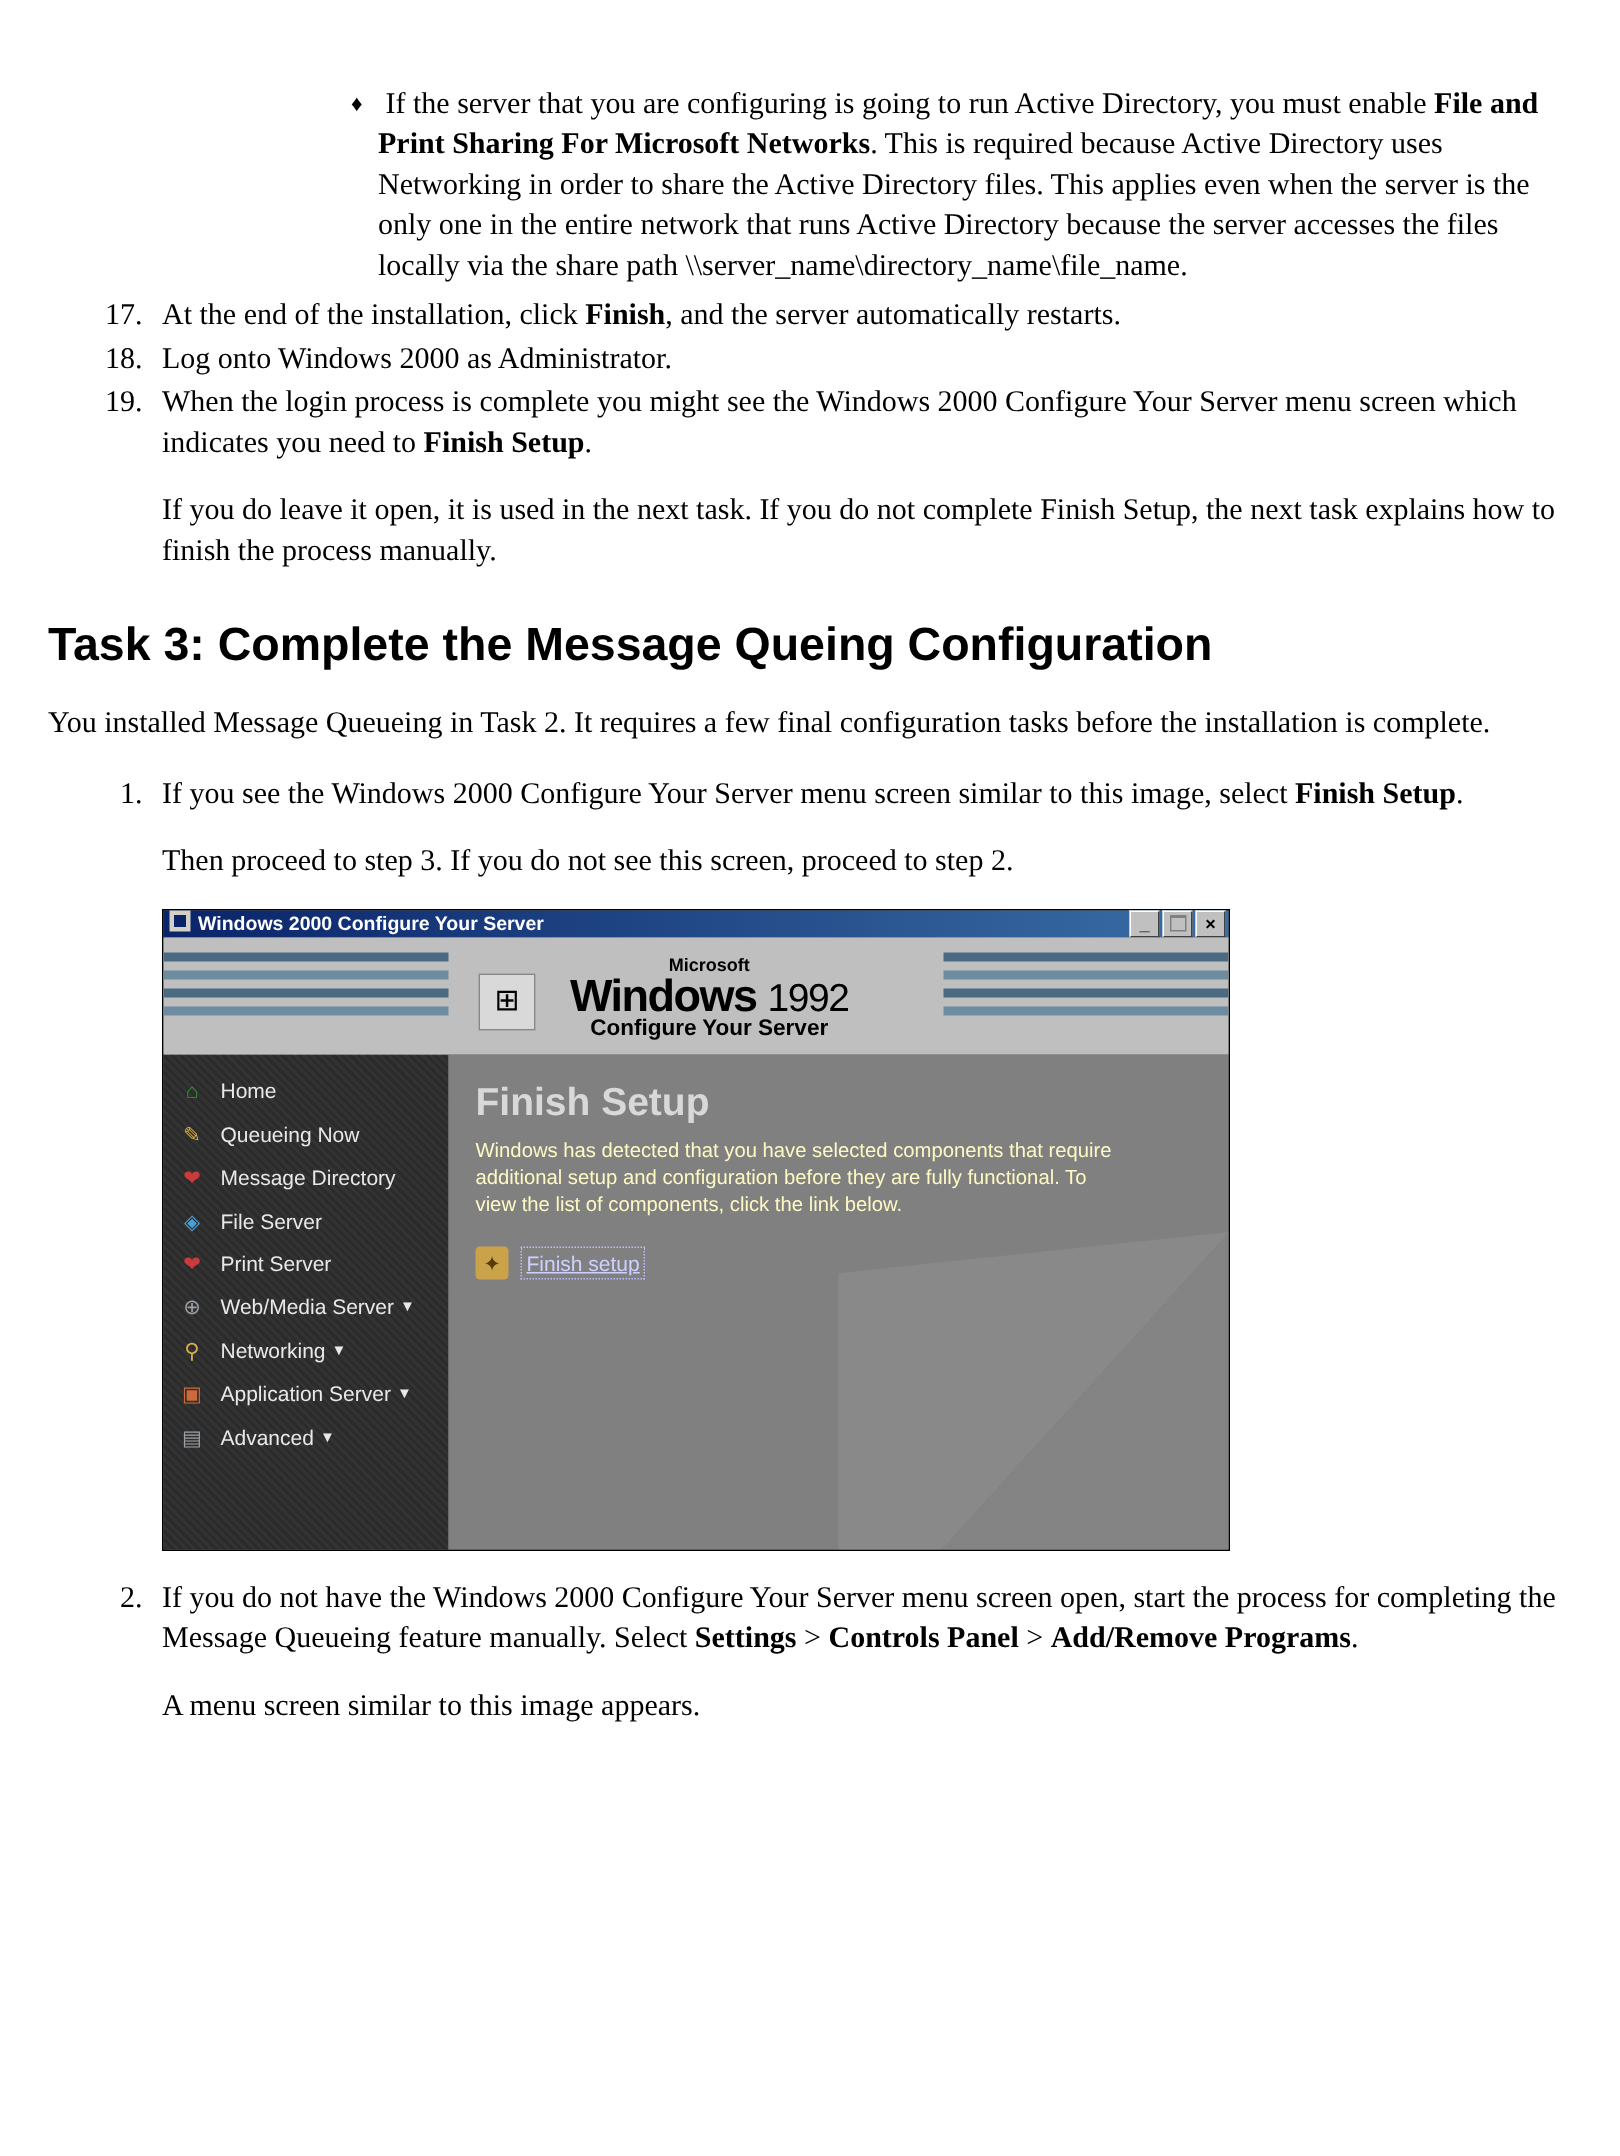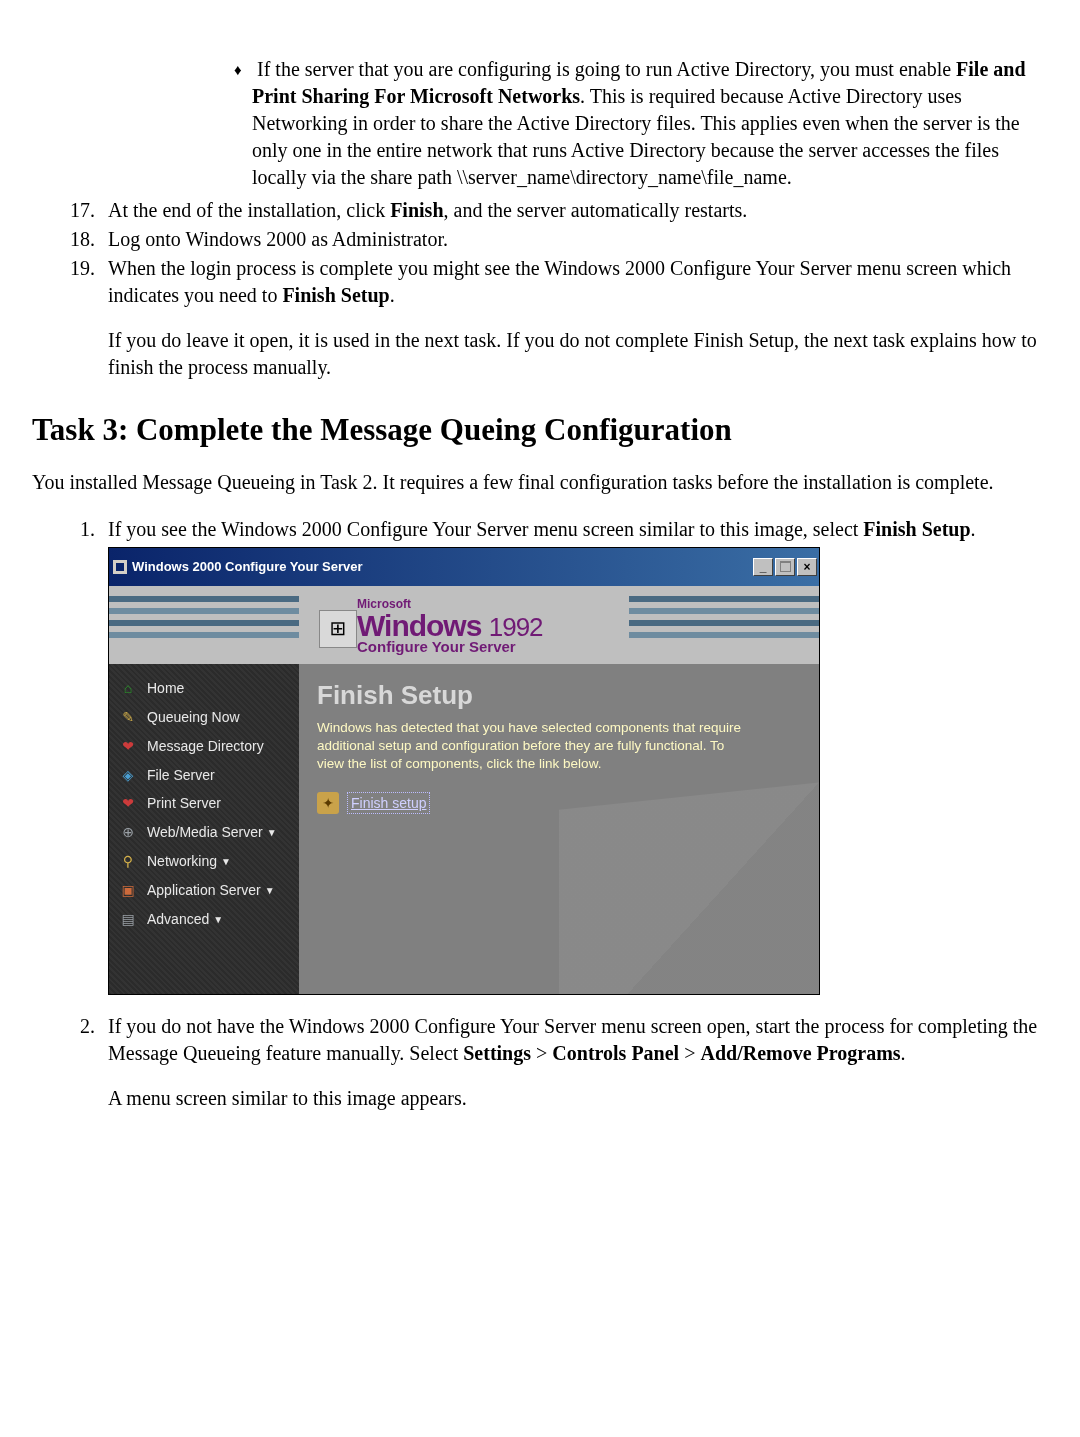--- a/index.html
+++ b/index.html
@@ -32,21 +32,21 @@
   }
   ul.diamond > li::before {
     content: "♦";
     font-size: 15px;
     display: inline-block;
     width: 18px;
     margin-left: -18px;
     vertical-align: 1px;
   }
   h2.task {
-    font-family: Liberation Serif, serif;
+    font-family: Liberation Sans, sans-serif;
     font-weight: bold;
     font-size: 31px;
     margin: 28px 0 18px 0;
   }
   p.body {
     margin: 12px 0 20px 0;
   }
   p.after {
     margin: 18px 0 18px 0;
   }
@@ -54,25 +54,24 @@
 
   
   .win {
     width: 710px;
     margin: 4px 0 10px 0;
     border: 1px solid #000;
     background: #808080;
     font-family: Tahoma, Arial, sans-serif;
   }
   .titlebar {
-    height: 38px;
+    height: 18px;
     background: linear-gradient(to right, #0a246a, #3a6ea5);
     color: #fff;
     display: flex;
-    align-items: center;
     padding: 0 2px 0 4px;
     font-size: 13px;
     font-weight: bold;
   }
   .titlebar .ticon {
     width: 14px; height: 14px; background:#d4cfc7; margin-right:5px;
     display:inline-block;
     position:relative;
   }
   .titlebar .ticon::after{
@@ -111,22 +110,23 @@
   .banner .stripes-right{ right:0; }
   .stripe{ height:6px; background:#6e8ca0; margin-bottom:6px;}
   .stripe.d{ background:#4a6a82;}
   .banner .flag{
     position:absolute; left:210px; top:24px;
     width:36px; height:36px; border:1px solid #888; background:#d9d9d9;
     display:flex; align-items:center; justify-content:center;
   }
   .flag-inner{ font-size:20px; }
   .banner .logo{
-    position:absolute; left:248px; top:10px; color:#701a75;
+    position:absolute; left:271px; top:10px; color:#000000;
     font-family: Arial, sans-serif;
+    text-align: center;
   }
   .banner .ms{ font-size:12px; font-weight:bold; }
   .banner .win2k{ font-size:30px; font-weight:900; letter-spacing:-1px; line-height:0.9;}
   .banner .win2k .yr{ font-weight:400; font-size:26px;}
   .banner .sub{ font-size:15px; font-weight:900; letter-spacing:0px; margin-top:-2px;}
 
   .win-body{ display:flex; min-height:330px; }
   .sidebar{
     width:190px;
     background: repeating-linear-gradient(45deg,#2b2b2b 0 2px,#333 2px 4px);
@@ -223,20 +223,21 @@
   </li>
 </ol>
 
 <h2 class="task">Task 3: Complete the Message Queing Configuration</h2>
 
 <p class="body">You installed Message Queueing in Task 2. It requires a few final configuration tasks before the installation is complete.</p>
 
 <ol class="outer" start="1">
   <li class="spaced">
     <span>If you see the Windows 2000 Configure Your Server menu screen similar to this image, select </span><b>Finish Setup</b><span>.</span>
+    <p class="after">Then proceed to step 3. If you do not see this screen, proceed to step 2.</p>
 
     
     <div class="win">
       <div class="titlebar">
         <span class="ticon"></span>
         <span>Windows 2000 Configure Your Server</span>
         <span class="spacer"></span>
         <span class="winbtn">_</span>
         <span class="winbtn max"></span>
         <span class="winbtn close">×</span>

